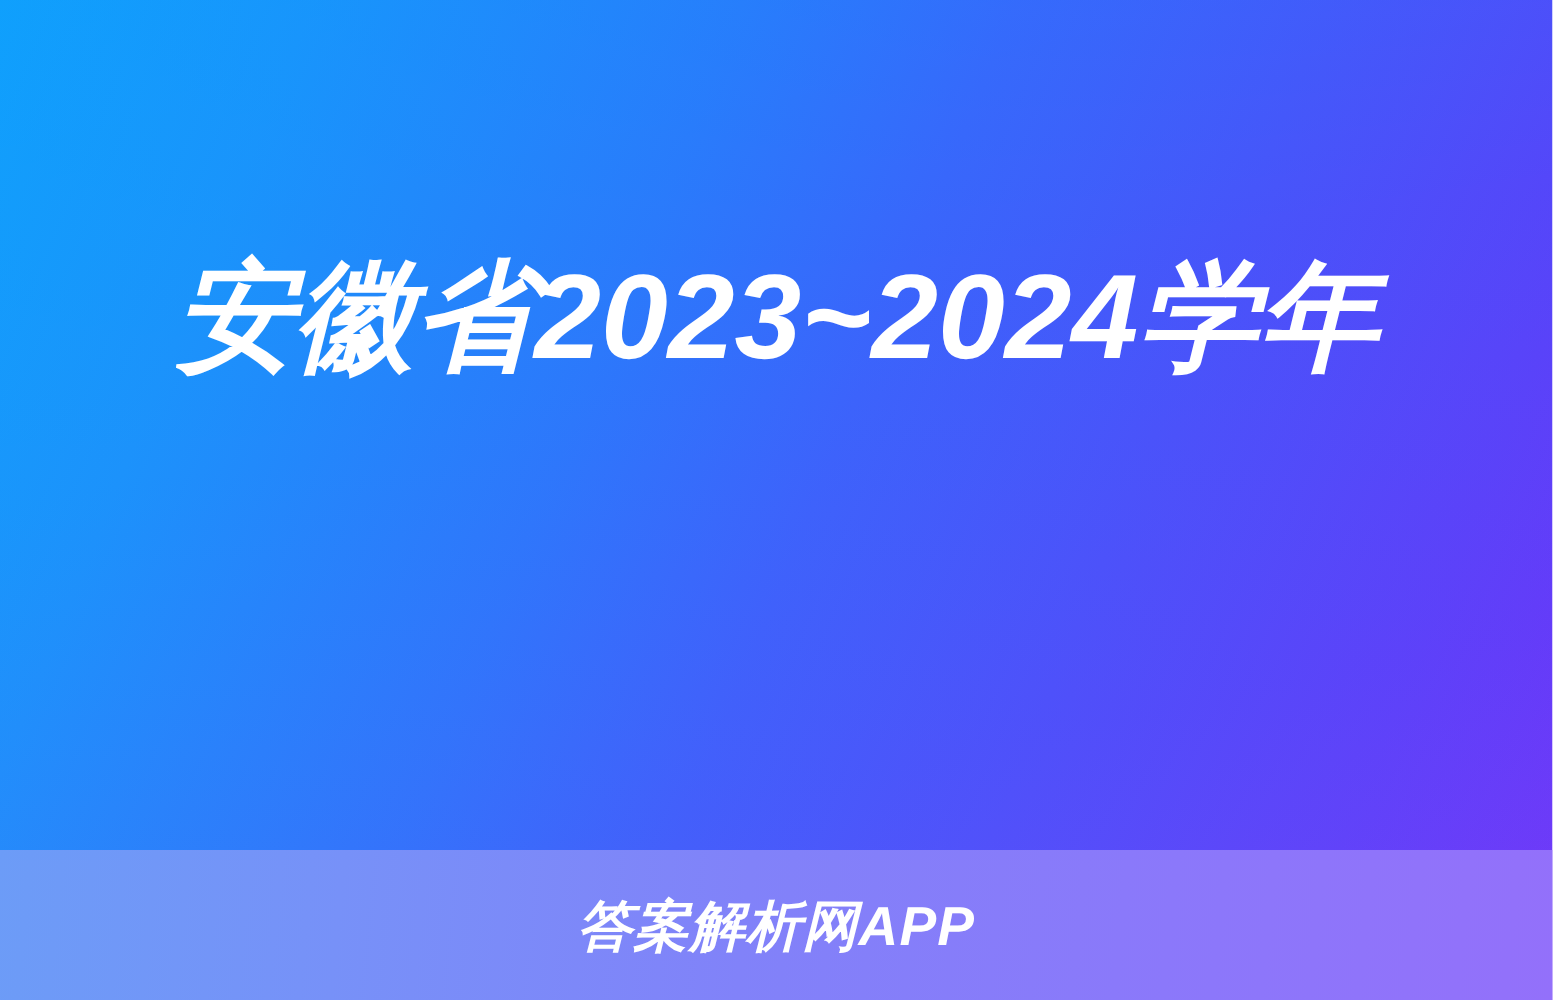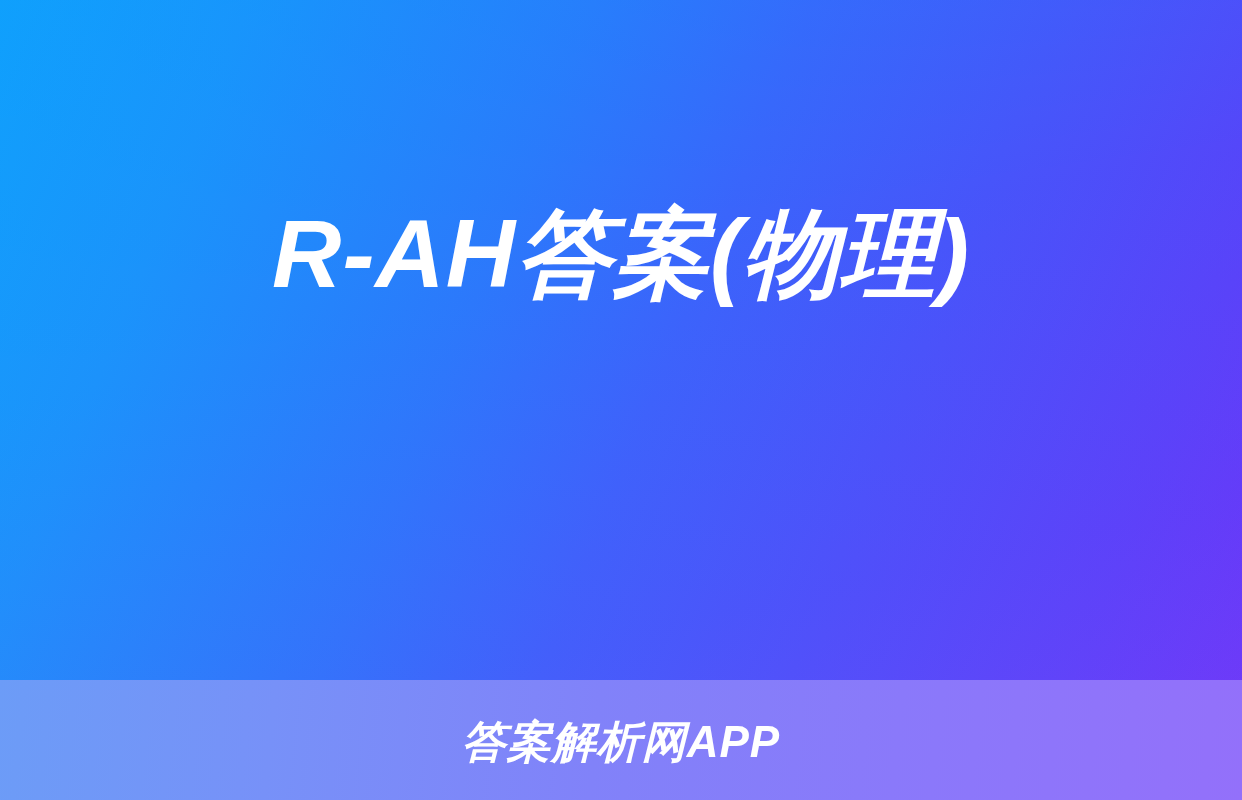--- a/index.html
+++ b/index.html
@@ -100,20 +100,20 @@
 </style>
 </head>
 <body>
 
 <div class="stage">
 
   <div class="bg-base"></div>
   <div class="bg-tint"></div>
 
   <div class="title-block">
-    <span class="title-line line-3">R-AH答案(物理)</span>
+    <span class="title-line line-1">安徽省2023~2024学年</span>
   </div>
 
   <div class="footer-band">
     <span class="footer-text">答案解析网APP</span>
   </div>
 
 </div>
 
 </body></html>

